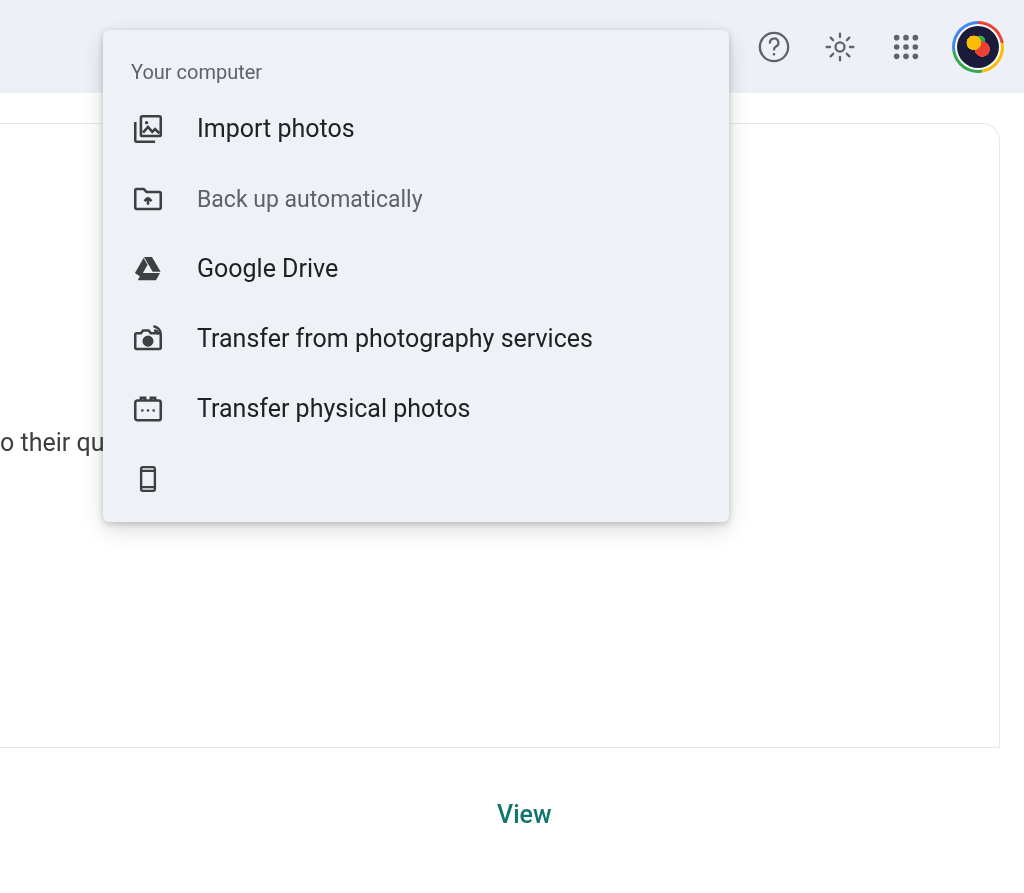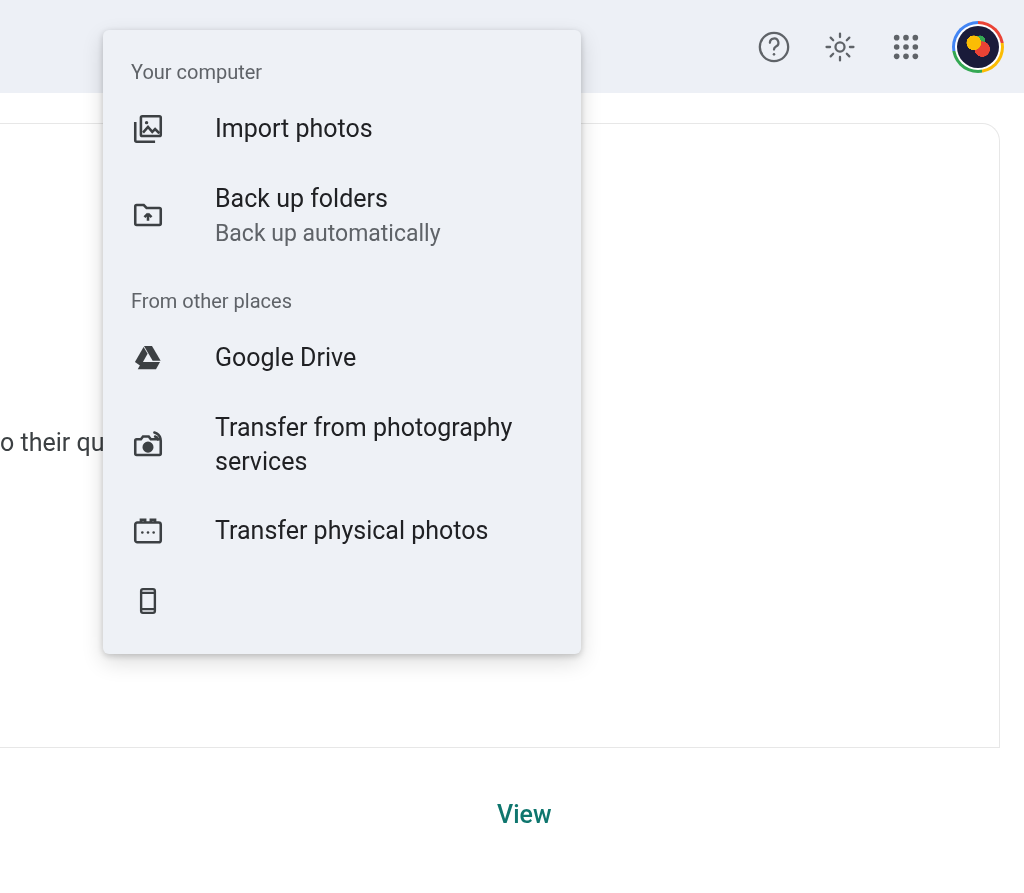--- a/index.html
+++ b/index.html
@@ -84,40 +84,40 @@
     left: 497px;
     color: #0f766e;
     font-size: 25px;
     font-weight: 500;
     cursor: pointer;
   }
   .menu-popup {
     position: absolute;
     top: 30px;
     left: 103px;
-    width: 478px;
+    width: 626px;
     background: #eef1f6;
     border-radius: 6px;
     box-shadow: 0 2px 6px rgba(0,0,0,0.18), 0 8px 22px rgba(0,0,0,0.14);
-    padding: 18px 0 18px 0;
+    padding: 18px 0 8px 0;
   }
   .menu-section-header {
     padding: 22px 28px 10px 28px;
     font-size: 20px;
     color: #5f6368;
   }
   .menu-section-header:first-child {
     padding-top: 12px;
   }
   .menu-item {
     display: flex;
     align-items: center;
     padding: 18px 28px;
     cursor: pointer;
-    gap: 50px;
+    gap: 32px;
   }
   .menu-item .mi-icon {
     width: 34px;
     height: 34px;
     flex-shrink: 0;
     display: flex;
     align-items: center;
     justify-content: center;
     color: #3c4043;
   }
@@ -198,26 +198,24 @@
   </div>
 
   <div class="menu-item">
     <div class="mi-icon">
       <svg width="34" height="34" viewBox="0 0 24 24" fill="none" stroke="currentColor" stroke-width="1.8">
         <path d="M3 6a1 1 0 0 1 1-1h5l2 2h9a1 1 0 0 1 1 1v10a1 1 0 0 1-1 1H4a1 1 0 0 1-1-1V6z"></path>
         <path d="M12 16v-5m0 0-2.5 2.5M12 11l2.5 2.5"></path>
       </svg>
     </div>
     <div class="mi-text">
-      <div class="mi-title">Back up folders</div>
       <div class="mi-sub">Back up automatically</div>
     </div>
   </div>
 
-  <div class="menu-section-header">From other places</div>
 
   <div class="menu-item">
     <div class="mi-icon">
       <svg width="32" height="32" viewBox="0 0 24 24" fill="currentColor">
         <path d="M9 3h6l6.5 11h-6L9 3z"></path>
         <path d="M2.2 15 8.7 3.7l3 5.2L6.5 18 2.2 15z"></path>
         <path d="M4.3 20.5 7.4 15h13.6l-3 5.5H4.3z"></path>
       </svg>
     </div>
     <div class="mi-text">

